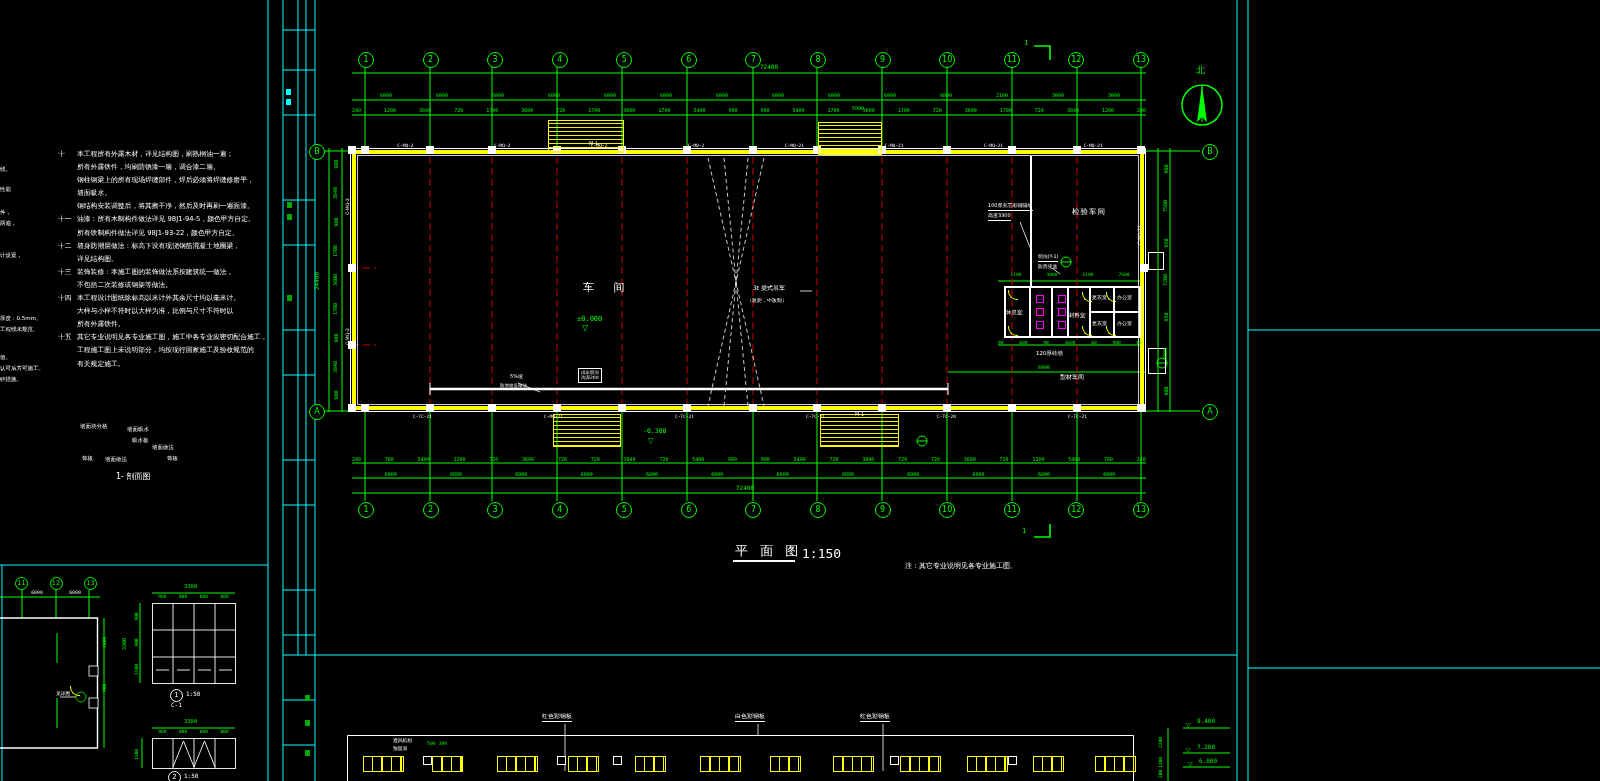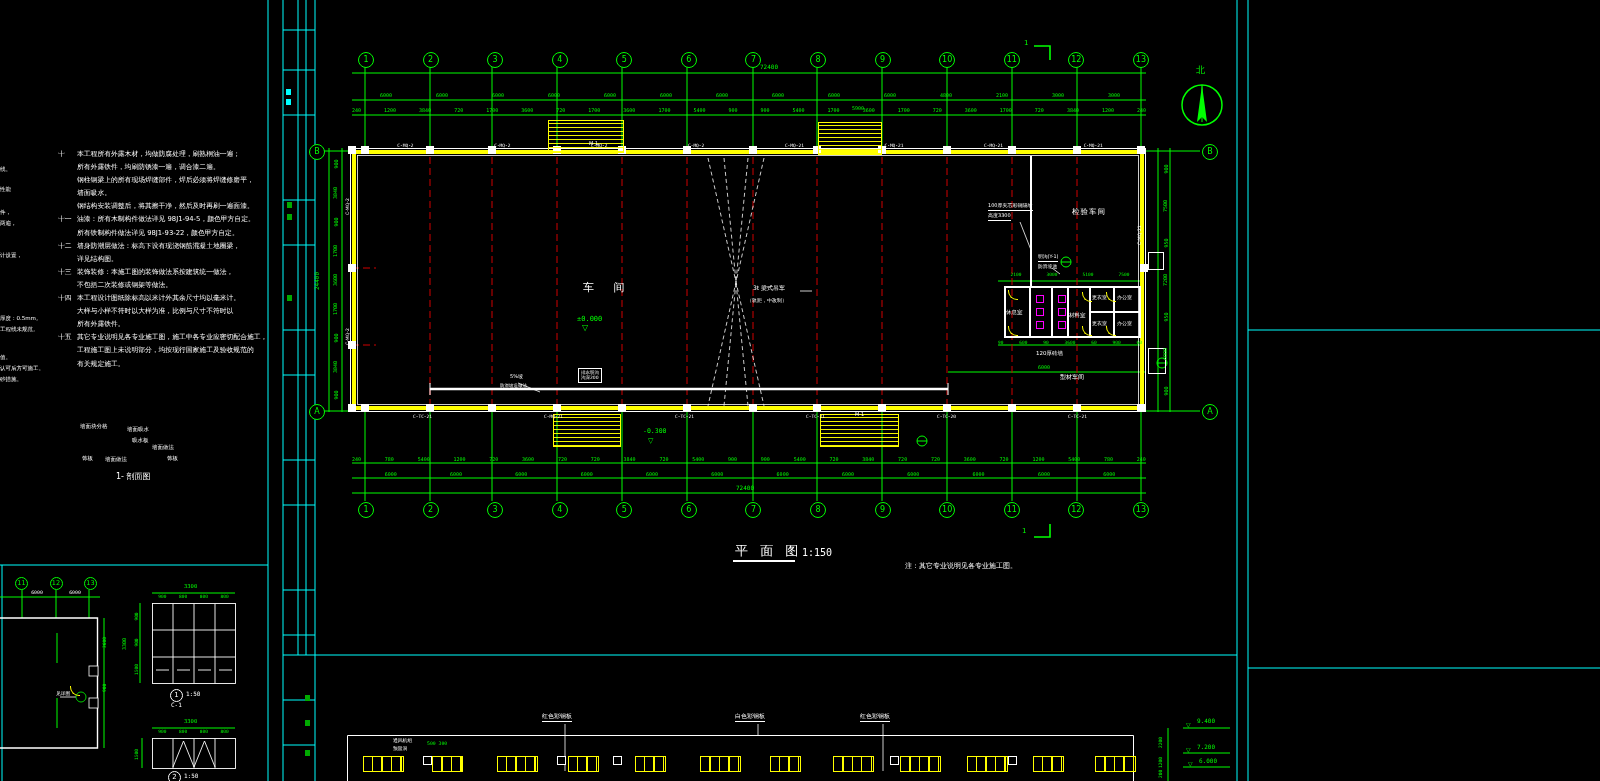--- a/index.html
+++ b/index.html
@@ -210,21 +210,21 @@
     <div class="arc" style="left:70px;top:686px"></div>
   </div>
 
   <div style="position:absolute;left:1148px;top:252px;width:14px;height:16px;border:1px solid #fff;"></div>
   <div style="position:absolute;left:1148px;top:348px;width:16px;height:24px;border:1px solid #fff;"></div>
 
   <div class="notes">
 
       <div class="nrow">
         <span class="nnum">十</span>
-        <span class="ntxt">本工程所有外露木材，均做防腐处理，刷熟桐油一遍；</span>
+        <span class="ntxt">本工程所有外露木材，详见结构图，刷熟桐油一遍；</span>
       </div>
 
       <div class="nrow">
         <span class="nnum"></span>
         <span class="ntxt">所有外露铁件，均刷防锈漆一遍，调合漆二遍。</span>
       </div>
 
       <div class="nrow">
         <span class="nnum"></span>
         <span class="ntxt">钢柱钢梁上的所有现场焊缝部件，焊后必须将焊缝修磨平，</span>
@@ -564,21 +564,21 @@
   <div class="t" style="left:855px;top:412px;font-size:5px">M-1</div>
   <div class="t g mono" style="left:852px;top:106px;font-size:5px">5900</div>
 
   <div class="t g" style="left:1024px;top:39px;font-size:7px">1</div>
   <div class="t g" style="left:1022px;top:527px;font-size:7px">1</div>
 
   <div class="t g" style="left:1196px;top:65px;font-size:9px">北</div>
 
   <div class="t" style="left:735px;top:544px;font-size:13px;letter-spacing:4px;text-align:center;">平 面 图</div>
   <div class="uline" style="left:733px;top:560px;width:62px;height:1.5px"></div>
-  <div class="t mono" style="left:802px;top:547px;font-size:10px;">1:150</div>
+  <div class="t mono" style="left:802px;top:547px;font-size:13px;">1:150</div>
   <div class="t" style="left:905px;top:562px;font-size:7px">注：其它专业说明见各专业施工图。</div>
 
   <div class="t u" style="left:542px;top:713px;font-size:6px">红色彩钢板</div>
   <div class="t u" style="left:735px;top:713px;font-size:6px">白色彩钢板</div>
   <div class="t u" style="left:860px;top:713px;font-size:6px">红色彩钢板</div>
 
   <div class="t" style="left:393px;top:738px;font-size:4.8px">通风机组</div>
   <div class="t" style="left:393px;top:746px;font-size:4.8px">预留洞</div>
   <div class="t g mono" style="left:427px;top:741px;font-size:4.8px">500 300</div>
 

